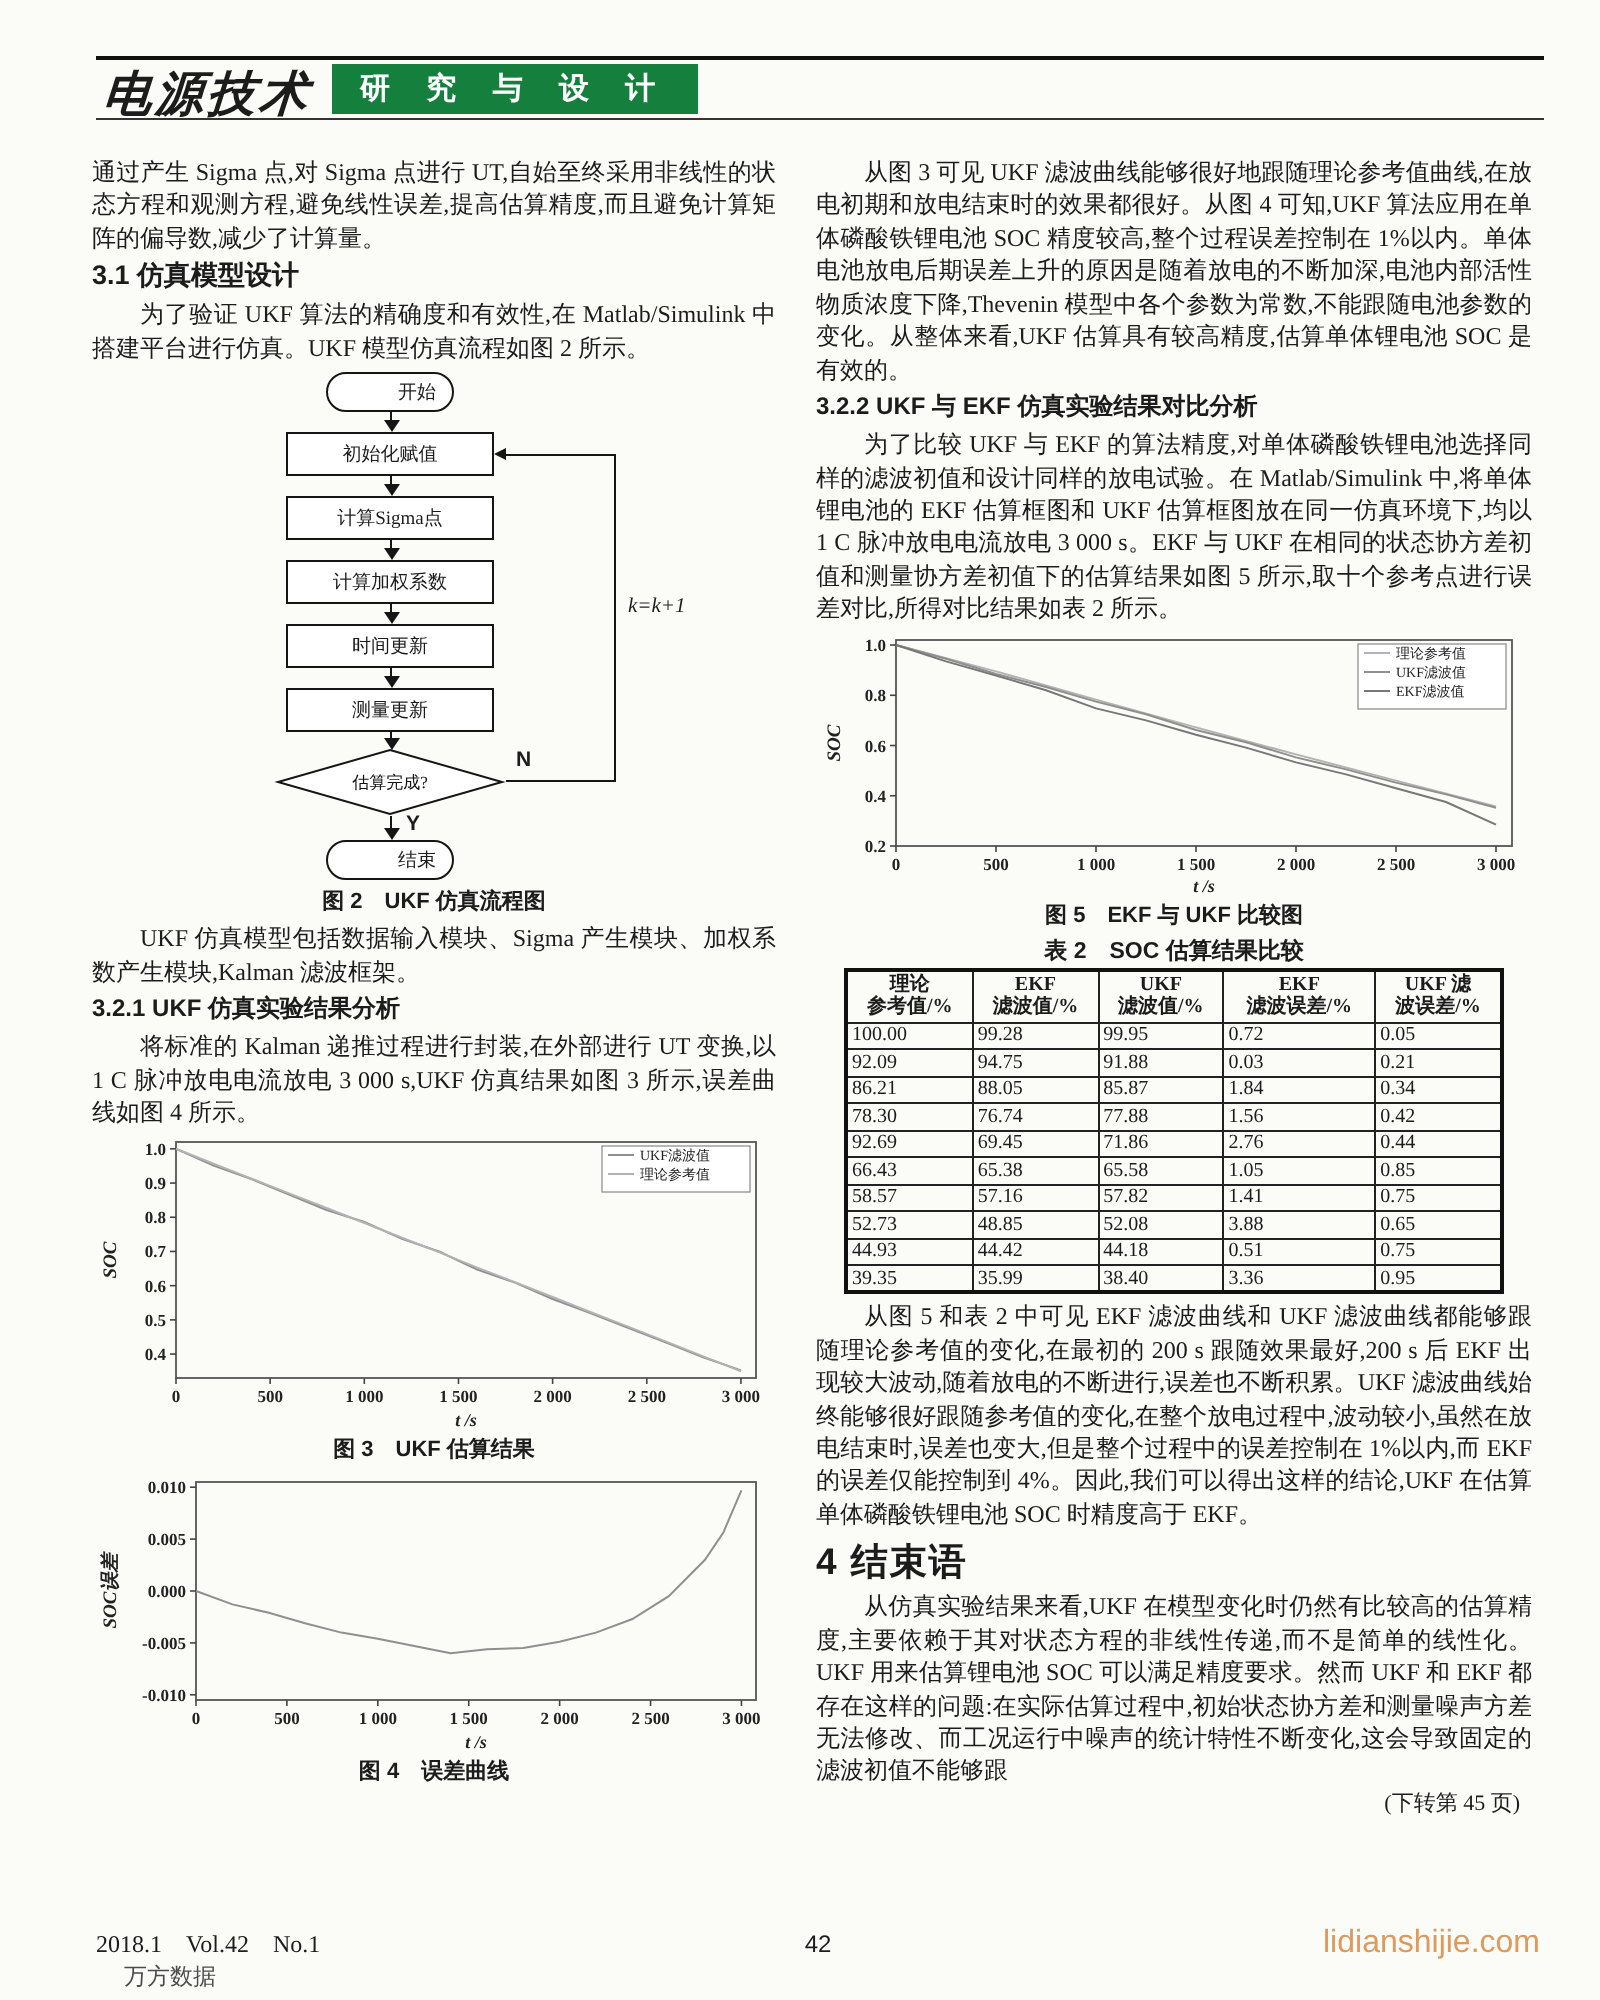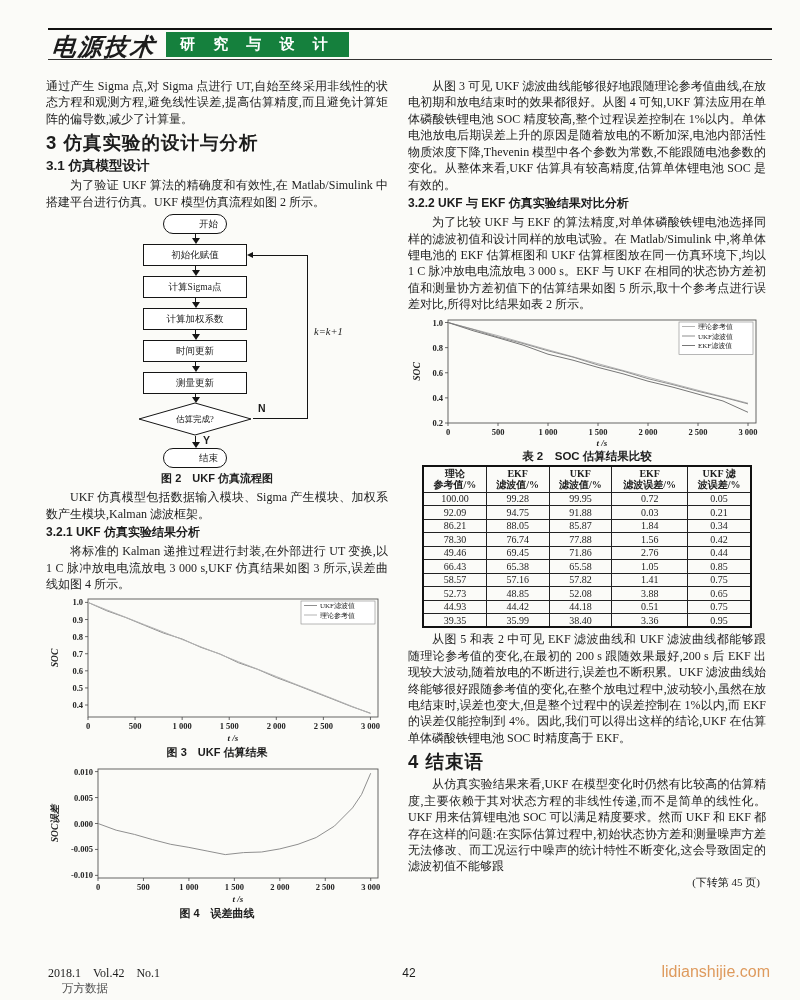--- a/index.html
+++ b/index.html
@@ -53,21 +53,21 @@
   .chart-holder { display:flex; justify-content:center; margin-top:2px; }
   .chart-holder svg { display:block; }
 
   
   .tbl-title { font-family:"Liberation Sans", sans-serif; font-size:11.5px; font-weight:bold;
     text-align:center; margin:0 0 1px 0; }
   table.soc { border-collapse:collapse; margin:0 auto 3px auto; width:330px;
     border:2px solid #111;padding-left:48px; }
   table.soc th { font-size:10px; font-weight:bold; white-space:pre-line; line-height:1.15;
     border:1px solid #222; padding:1px 2px; text-align:center; }
-  table.soc td { font-size:10px; border:1px solid #222; padding:0 2px; text-align:center;
+  table.soc td { font-size:10px; border:1px solid #222; padding:0 2px; 
     height:13.5px; }
 
   .continued { font-size:11px; text-align:right; padding-right:6px; }
 
   
   .footer { position:absolute; left:48px; right:30px; top:963px; display:flex;
     align-items:baseline; }
   .footer-issue { font-family:Liberation Serif, serif; font-size:12px; width:260px; }
   .footer-page { font-family:"Liberation Sans", sans-serif; font-size:12px; flex:1; text-align:center; }
   .footer-site { font-family:"Liberation Sans", sans-serif; font-size:16px; width:260px;
@@ -83,21 +83,20 @@
     <div class="header-row">
       <span class="journal-logo">电源技术</span>
       <span class="banner-box">研 究 与 设 计</span>
     </div>
   </div>
 
   <div class="columns">
 
     <div class="col-left">
       <p class="body-text no-indent">通过产生 Sigma 点,对 Sigma 点进行 UT,自始至终采用非线性的状态方程和观测方程,避免线性误差,提高估算精度,而且避免计算矩阵的偏导数,减少了计算量。</p>
-      <h2 class="sec">3 仿真实验的设计与分析</h2>
       <h3 class="sub">3.1 仿真模型设计</h3>
       <p class="body-text">为了验证 UKF 算法的精确度和有效性,在 Matlab/Simulink 中搭建平台进行仿真。UKF 模型仿真流程如图 2 所示。</p>
 
       <div class="flowchart">
         <div class="fc-node fc-stadium" style="top:0;">开始</div>
         <div class="stem" style="top:20px;height:5px;"></div>
           <div class="head" style="top:24px;"></div>
         <div class="fc-node fc-rect" style="top:30px;">初始化赋值</div>
         <div class="stem" style="top:52px;height:5px;"></div>
           <div class="head" style="top:56px;"></div>
@@ -253,20 +252,21 @@
             <polyline points="38.0,7.5 63.0,15.7 88.0,22.8 113.0,30.1 138.0,39.2 163.0,45.2 188.0,52.4 213.0,58.8 238.0,66.2 263.0,72.2 288.0,79.1 313.0,86.0 338.0,97.3" fill="none" stroke="#777777" stroke-width="1"></polyline>
             <rect x="269" y="7" width="74" height="32.5" fill="#fff" stroke="#888" stroke-width="0.6"></rect>
             <line x1="272" y1="11.5" x2="285" y2="11.5" stroke="#b3b3b3" stroke-width="1"></line>
             <text x="288" y="14" font-size="7" fill="#222" font-family="&quot;Liberation Serif&quot;, serif">理论参考值</text>
             <line x1="272" y1="21" x2="285" y2="21" stroke="#8f8f8f" stroke-width="1"></line>
             <text x="288" y="23.5" font-size="7" fill="#222" font-family="&quot;Liberation Serif&quot;, serif">UKF滤波值</text>
             <line x1="272" y1="30.5" x2="285" y2="30.5" stroke="#777777" stroke-width="1"></line>
             <text x="288" y="33" font-size="7" fill="#222" font-family="&quot;Liberation Serif&quot;, serif">EKF滤波值</text>
           </svg>
         </div>
+      <div class="fig-caption">图 5　EKF 与 UKF 比较图</div>
 
       <div class="tbl-title">表 2　SOC 估算结果比较</div>
       <table class="soc">
         <thead>
             <tr>
               <th>理论
 参考值/%</th>
               <th>EKF
 滤波值/%</th>
               <th>UKF
@@ -300,21 +300,21 @@
               <td>0.34</td>
             </tr>
             <tr>
               <td>78.30</td>
               <td>76.74</td>
               <td>77.88</td>
               <td>1.56</td>
               <td>0.42</td>
             </tr>
             <tr>
-              <td>49.46</td>
+              <td>92.69</td>
               <td>69.45</td>
               <td>71.86</td>
               <td>2.76</td>
               <td>0.44</td>
             </tr>
             <tr>
               <td>66.43</td>
               <td>65.38</td>
               <td>65.58</td>
               <td>1.05</td>

